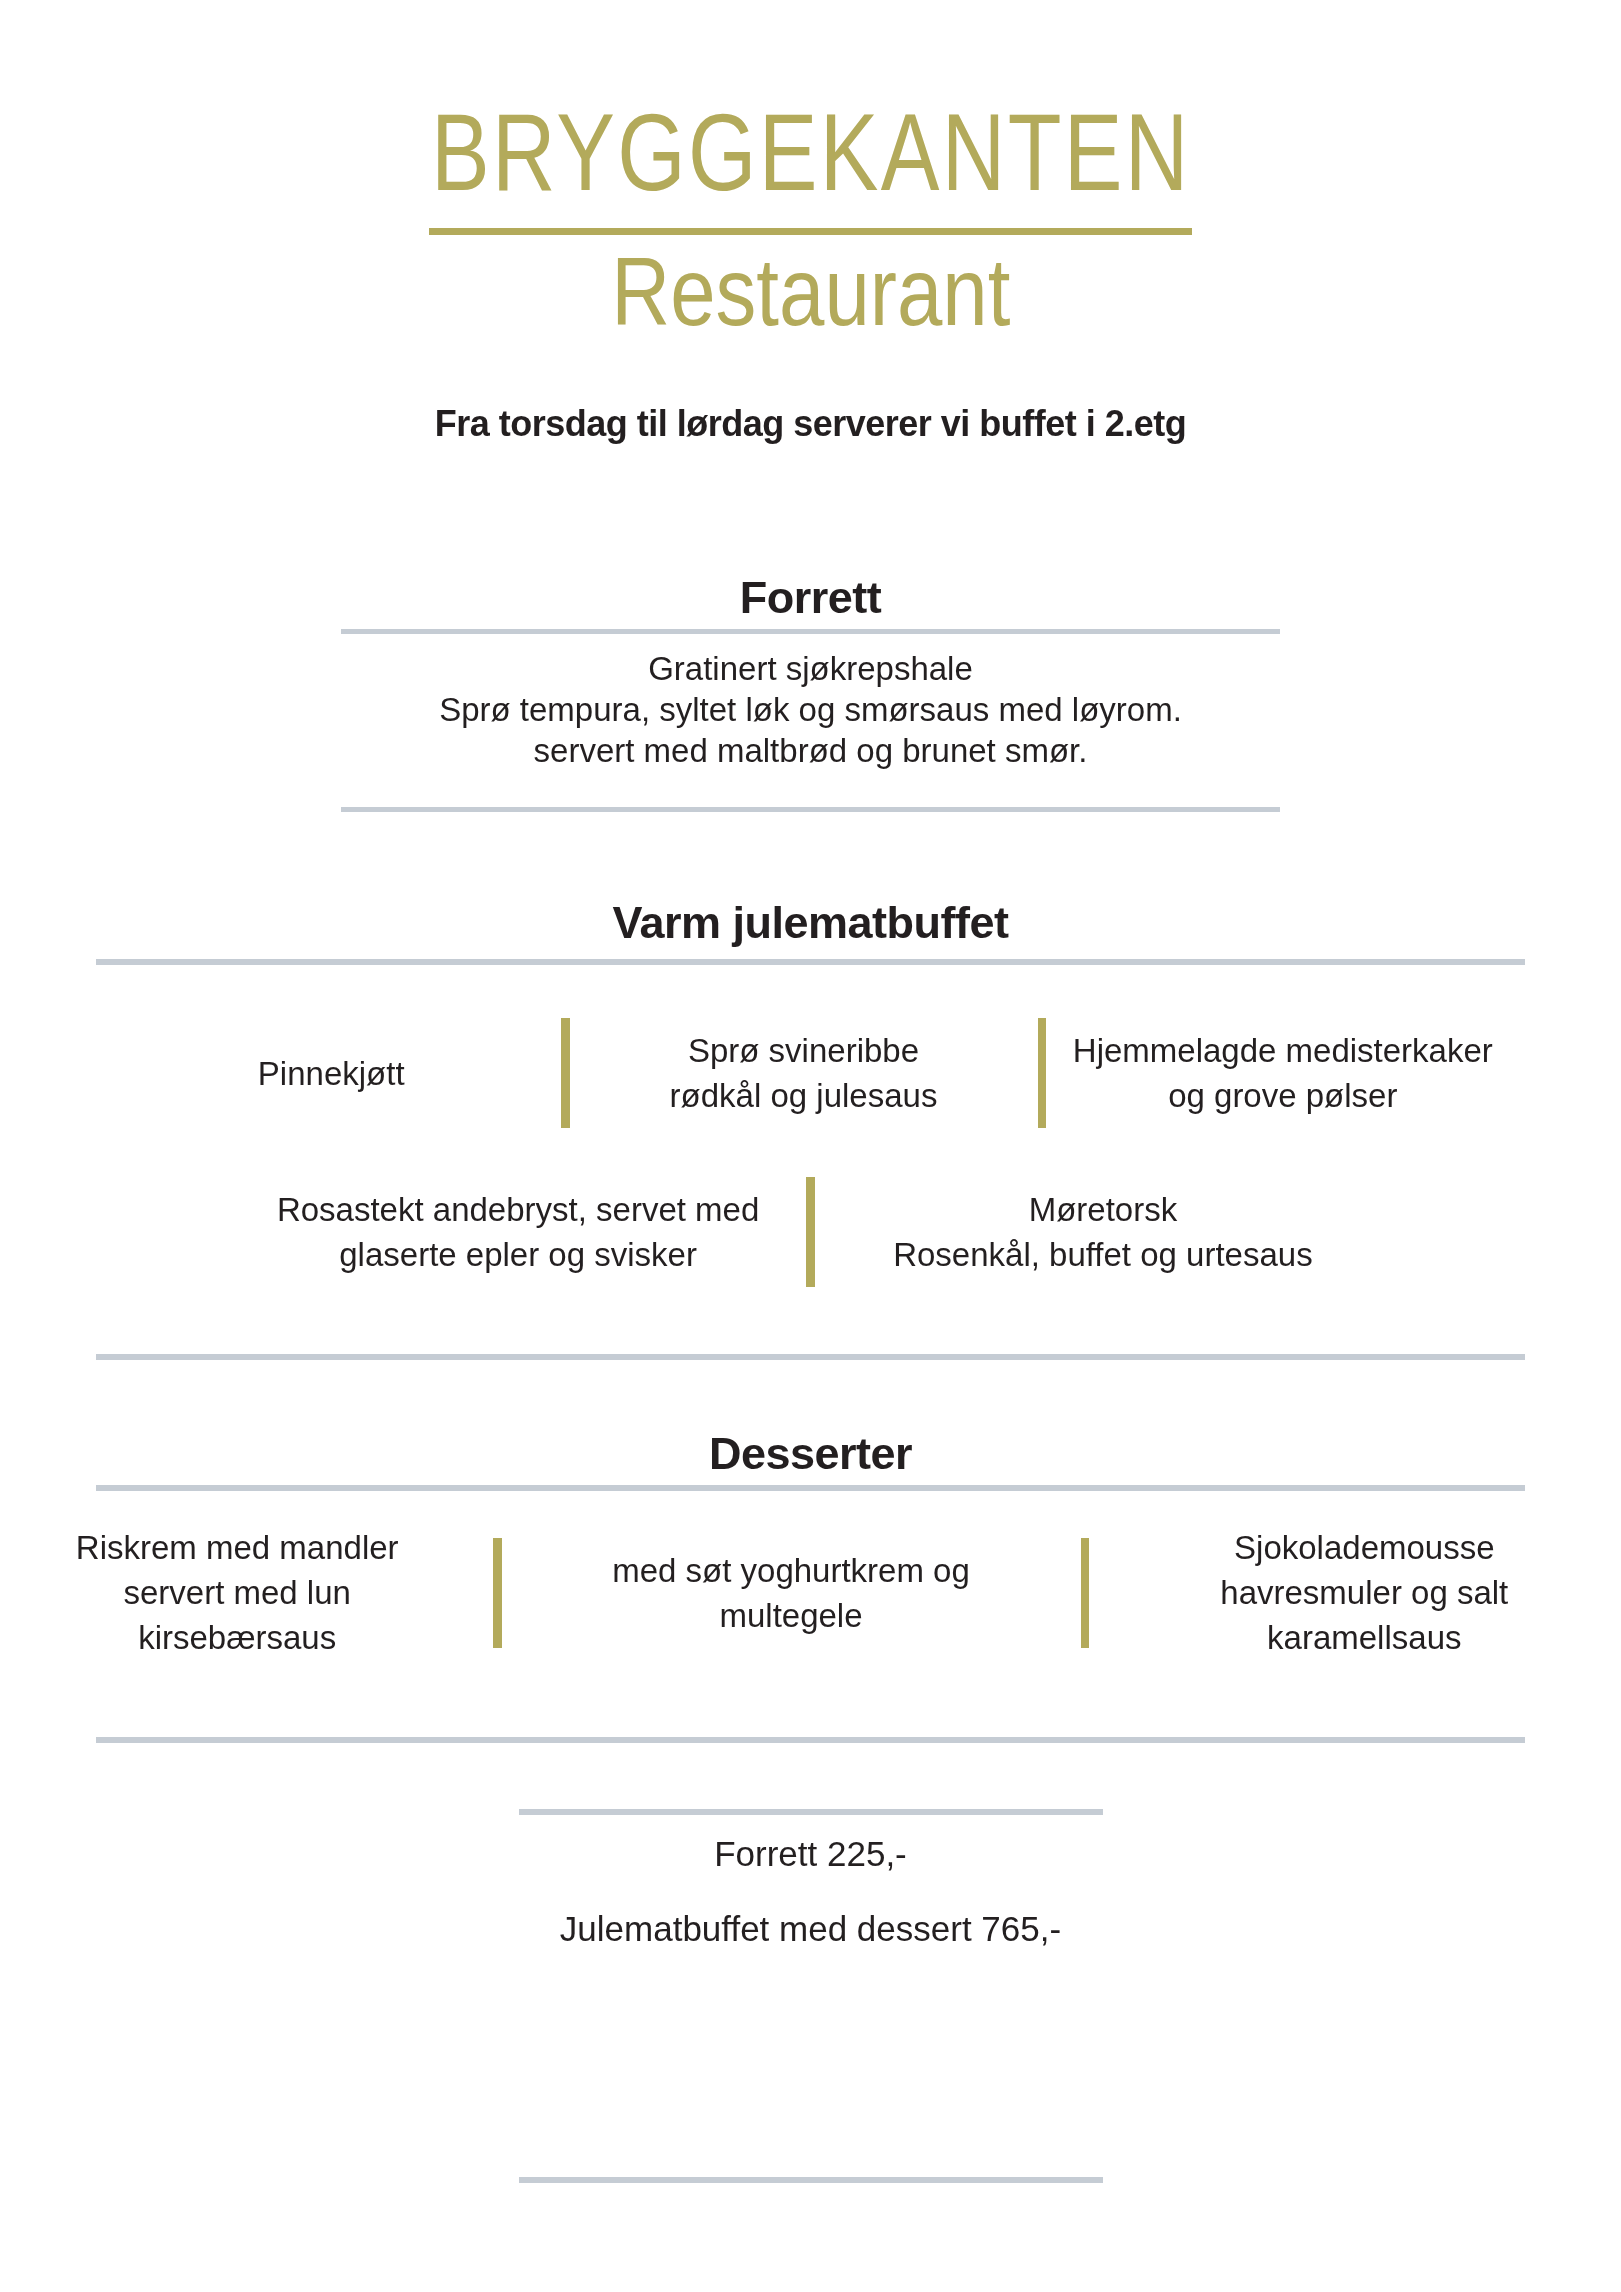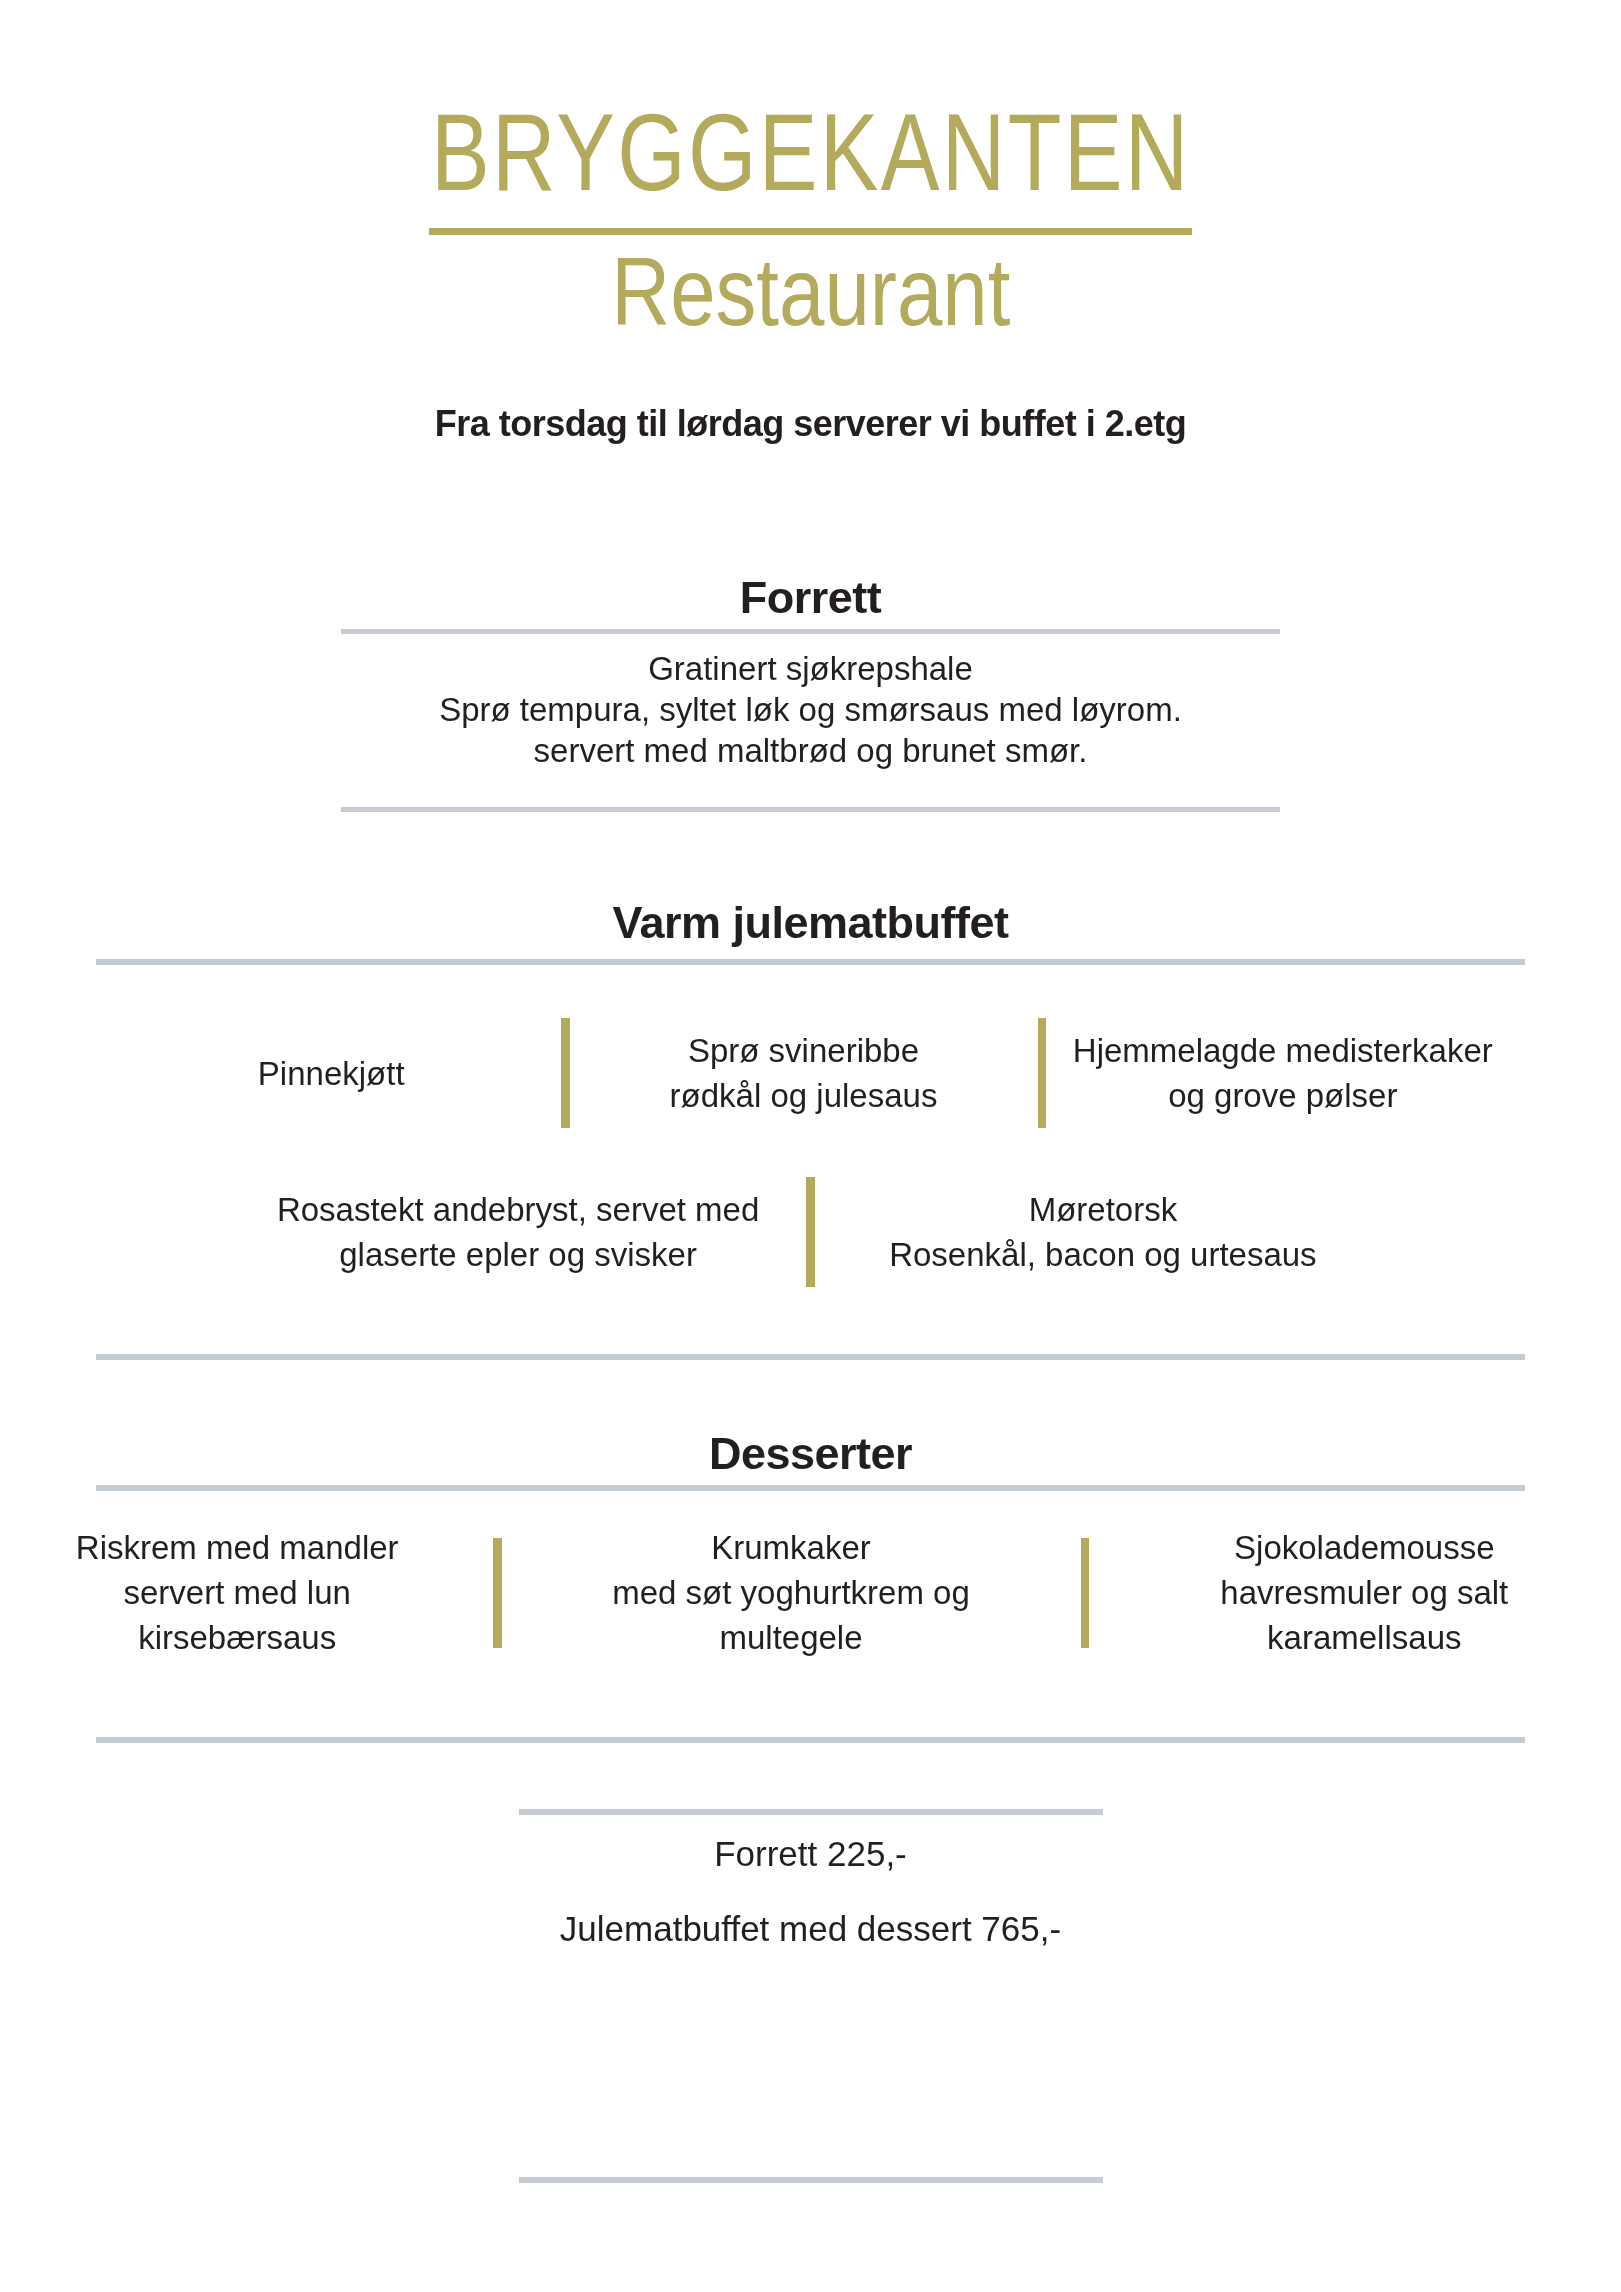--- a/index.html
+++ b/index.html
@@ -188,39 +188,38 @@
     </div>
 
     <div class="menu-row row-buffet-2">
       <div class="menu-item col-d">
         <div>Rosastekt andebryst, servet med</div>
         <div>glaserte epler og svisker</div>
       </div>
       <div class="gold-divider"></div>
       <div class="menu-item col-e">
         <div>Møretorsk</div>
-        <div>Rosenkål, bacon og urtesaus</div>
+        <div>Rosenkål, buffet og urtesaus</div>
       </div>
     </div>
 
     <div class="rule rule-wide r4"></div>
   </section>
 
   <section>
     <h3 class="section-heading h-desserts">Desserter</h3>
     <div class="rule rule-wide r5"></div>
 
     <div class="menu-row row-desserts">
       <div class="menu-item col-f">
         <div>Riskrem med mandler</div>
         <div>servert med lun kirsebærsaus</div>
       </div>
       <div class="gold-divider"></div>
       <div class="menu-item col-g">
-        <div>Krumkaker</div>
         <div>med søt yoghurtkrem og multegele</div>
       </div>
       <div class="gold-divider"></div>
       <div class="menu-item col-h">
         <div>Sjokolademousse</div>
         <div>havresmuler og salt karamellsaus</div>
       </div>
     </div>
 
     <div class="rule rule-wide r6"></div>

